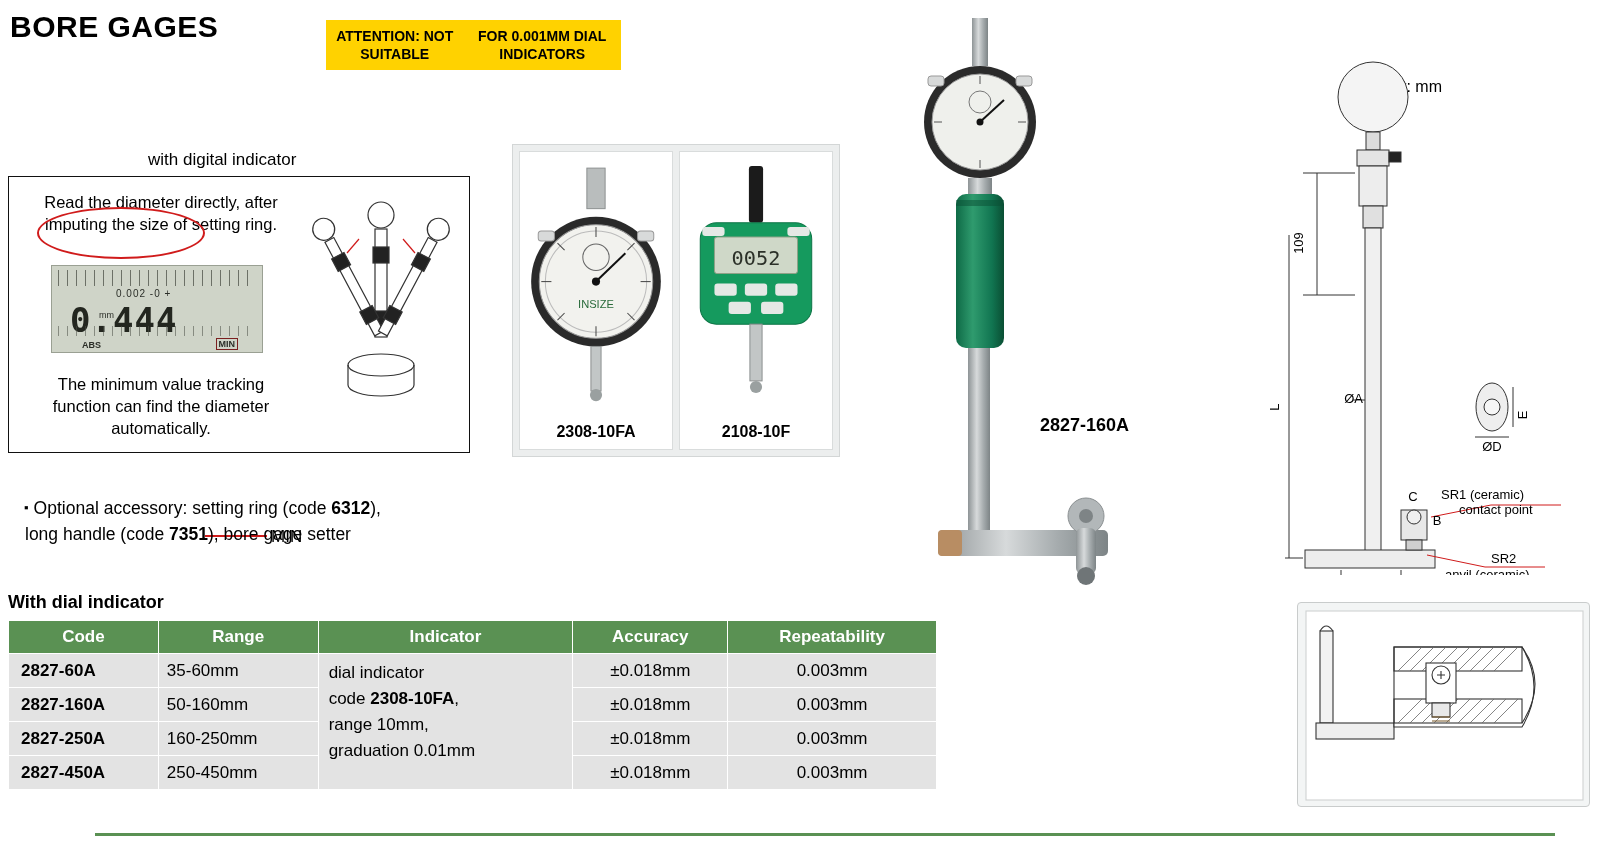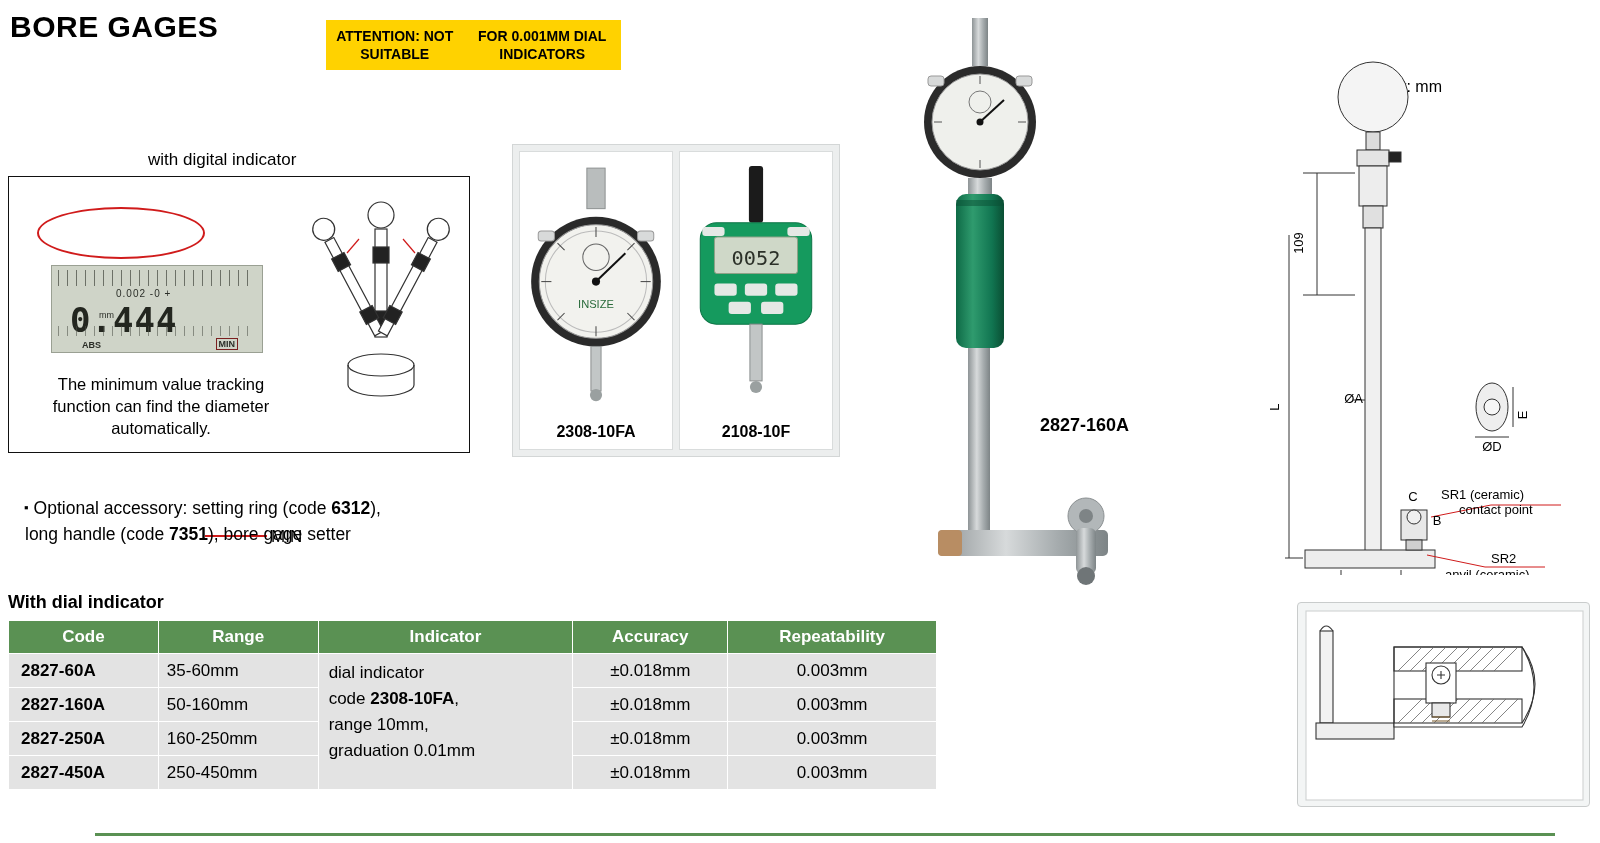--- a/index.html
+++ b/index.html
@@ -185,20 +185,21 @@
   <div id="attention-box">
     <div>ATTENTION: NOT SUITABLE</div>
     <div>FOR 0.001MM DIAL INDICATORS</div>
   </div>
 
   <div id="unit-label">Unit: mm</div>
 
   <div id="digital-caption">with digital indicator</div>
 
   <div id="digital-panel">
+    <div id="dp-top" class="dp-text">Read the diameter directly, after imputing the size of setting ring.</div>
 
     <div id="lcd">
       <div class="scale-top"></div>
       <div class="tiny tinytop">0.002 -0 +</div>
       <div class="tiny mm">mm</div>
       <div class="reading">0.444</div>
       <div class="scale-bot"></div>
       <div class="tiny abs">ABS</div>
       <div class="minbox">MIN</div>
     </div>

